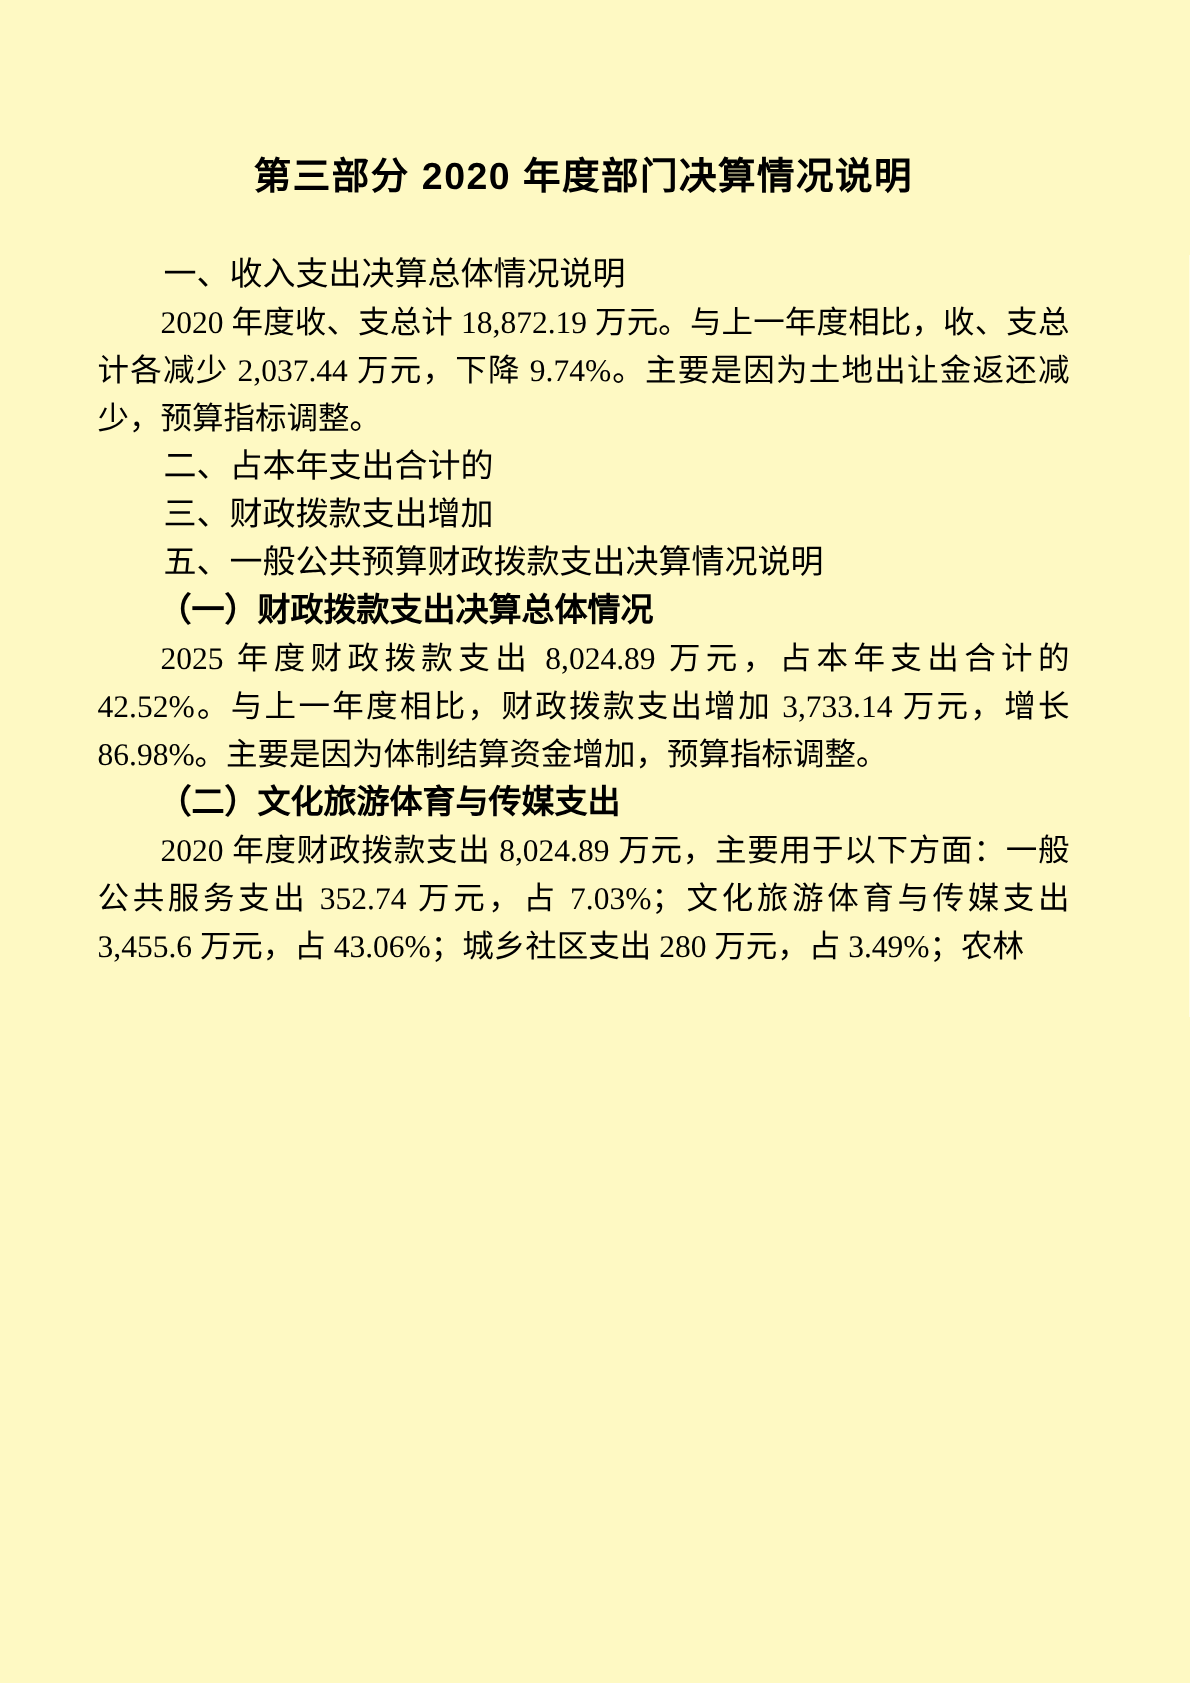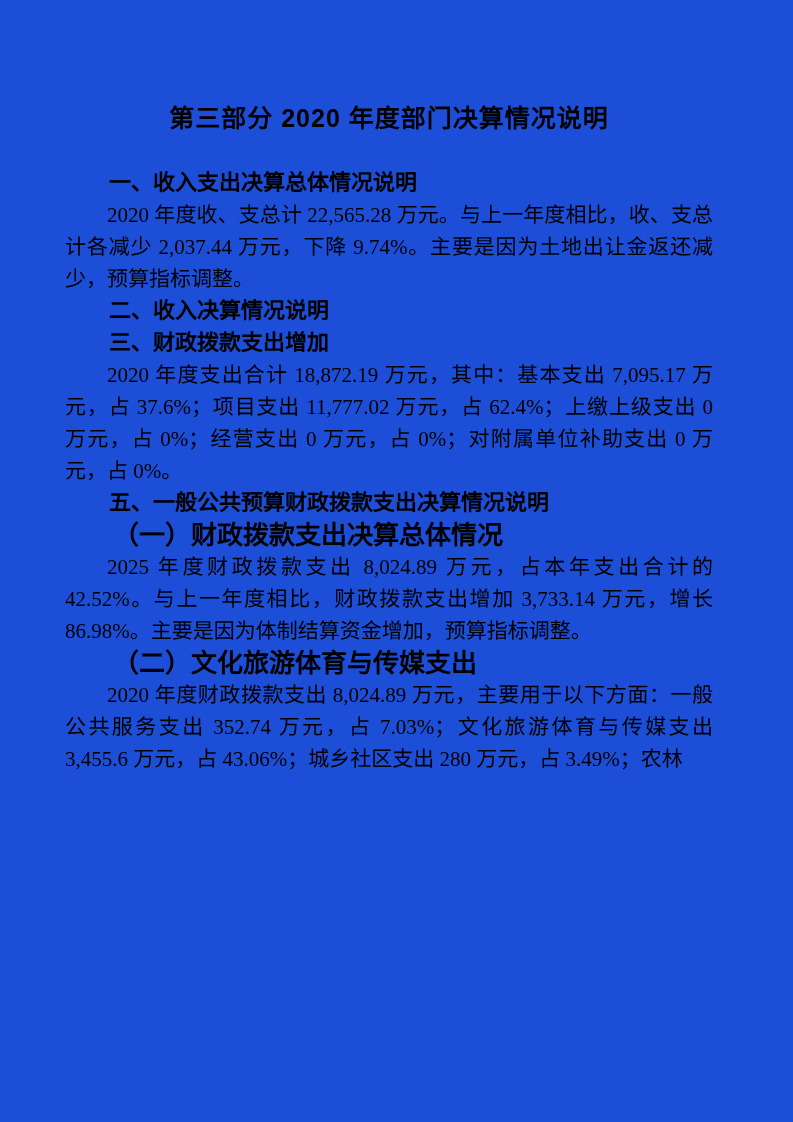--- a/index.html
+++ b/index.html
@@ -5,46 +5,46 @@
   html, body {
     margin: 0;
     padding: 0;
     background: #ffffff;
   }
   .page {
     position: relative;
     width: 793px;
     height: 1122px;
     margin: 0 auto;
-    background: #1d4ed8;
+    background: #fef9c3;
     box-sizing: border-box;
     padding: 100px 80px 0 65px;
     color: #000000;
     font-family: "Liberation Serif", "DejaVu Serif", serif;
     overflow: hidden;
   }
   .doc-title {
     font-size: 25px;
     line-height: 37px;
     font-weight: 700;
     text-align: center;
     margin: 0 0 30px 0;
     letter-spacing: 1px;
     font-family: "Liberation Sans", "DejaVu Sans", sans-serif;
   }
   .sec-heading {
     font-size: 22px;
     line-height: 32px;
-    font-weight: 700;
+    font-weight: 400;
     margin: 0;
     text-indent: 2em;
     font-family: "Liberation Sans", "DejaVu Sans", sans-serif;
   }
   .sub-heading {
-    font-size: 26px;
+    font-size: 22px;
     line-height: 32px;
     font-weight: 700;
     margin: 0;
     text-indent: 1.85em;
     font-family: "Liberation Sans", "DejaVu Sans", sans-serif;
   }
   .body-text {
     font-size: 21px;
     line-height: 32px;
     margin: 0;
@@ -55,30 +55,29 @@
 </style>
 </head>
 <body>
 
 <div class="page">
 
   <h1 class="doc-title">第三部分 2020 年度部门决算情况说明</h1>
 
   <section>
     <h2 class="sec-heading">一、收入支出决算总体情况说明</h2>
-    <p class="body-text">2020 年度收、支总计 22,565.28 万元。与上一年度相比，收、支总计各减少 2,037.44 万元，下降 9.74%。主要是因为土地出让金返还减少，预算指标调整。</p>
+    <p class="body-text">2020 年度收、支总计 18,872.19 万元。与上一年度相比，收、支总计各减少 2,037.44 万元，下降 9.74%。主要是因为土地出让金返还减少，预算指标调整。</p>
   </section>
 
   <section>
-    <h2 class="sec-heading">二、收入决算情况说明</h2>
+    <h2 class="sec-heading">二、占本年支出合计的</h2>
   </section>
 
   <section>
     <h2 class="sec-heading">三、财政拨款支出增加</h2>
-    <p class="body-text">2020 年度支出合计 18,872.19 万元，其中：基本支出 7,095.17 万元，占 37.6%；项目支出 11,777.02 万元，占 62.4%；上缴上级支出 0 万元，占 0%；经营支出 0 万元，占 0%；对附属单位补助支出 0 万元，占 0%。</p>
   </section>
 
 
   <section>
     <h2 class="sec-heading">五、一般公共预算财政拨款支出决算情况说明</h2>
 
     <h3 class="sub-heading">（一）财政拨款支出决算总体情况</h3>
     <p class="body-text">2025 年度财政拨款支出 8,024.89 万元，占本年支出合计的 42.52%。与上一年度相比，财政拨款支出增加 3,733.14 万元，增长 86.98%。主要是因为体制结算资金增加，预算指标调整。</p>
 
     <h3 class="sub-heading">（二）文化旅游体育与传媒支出</h3>

